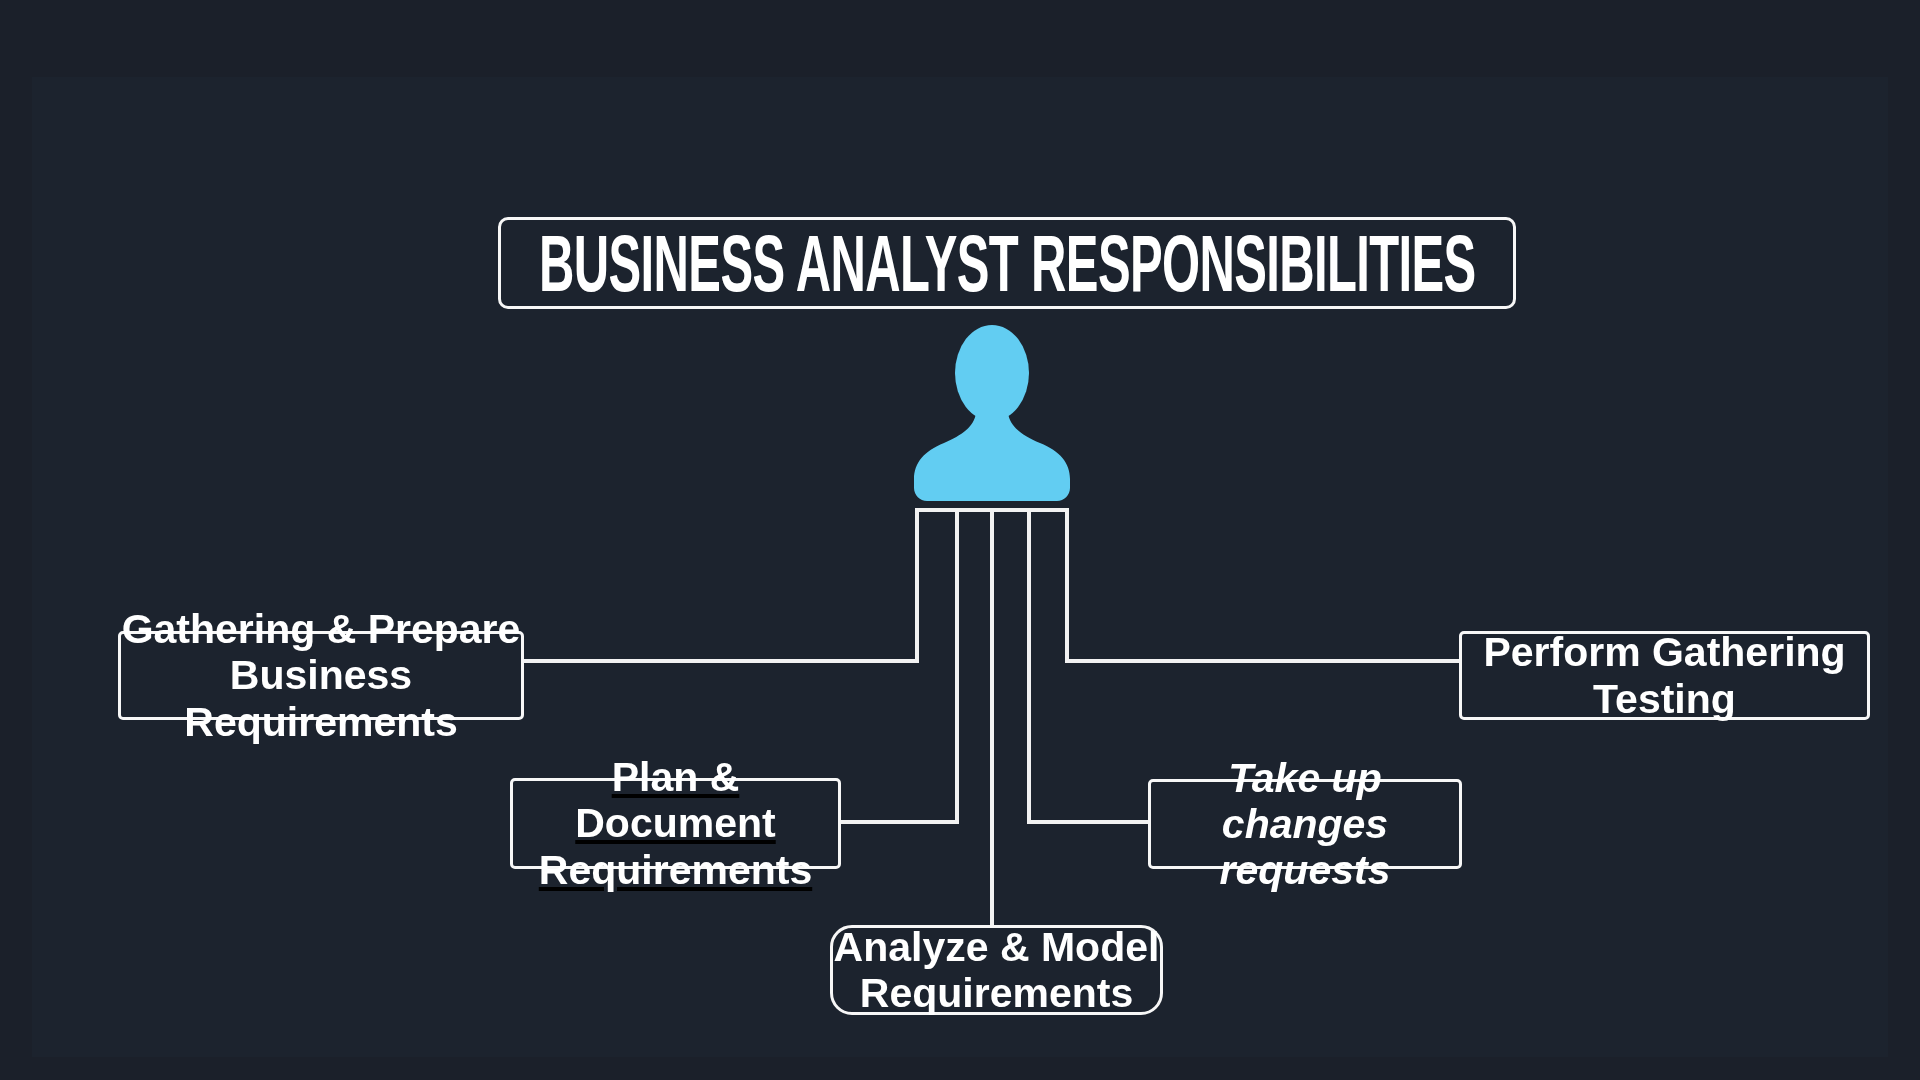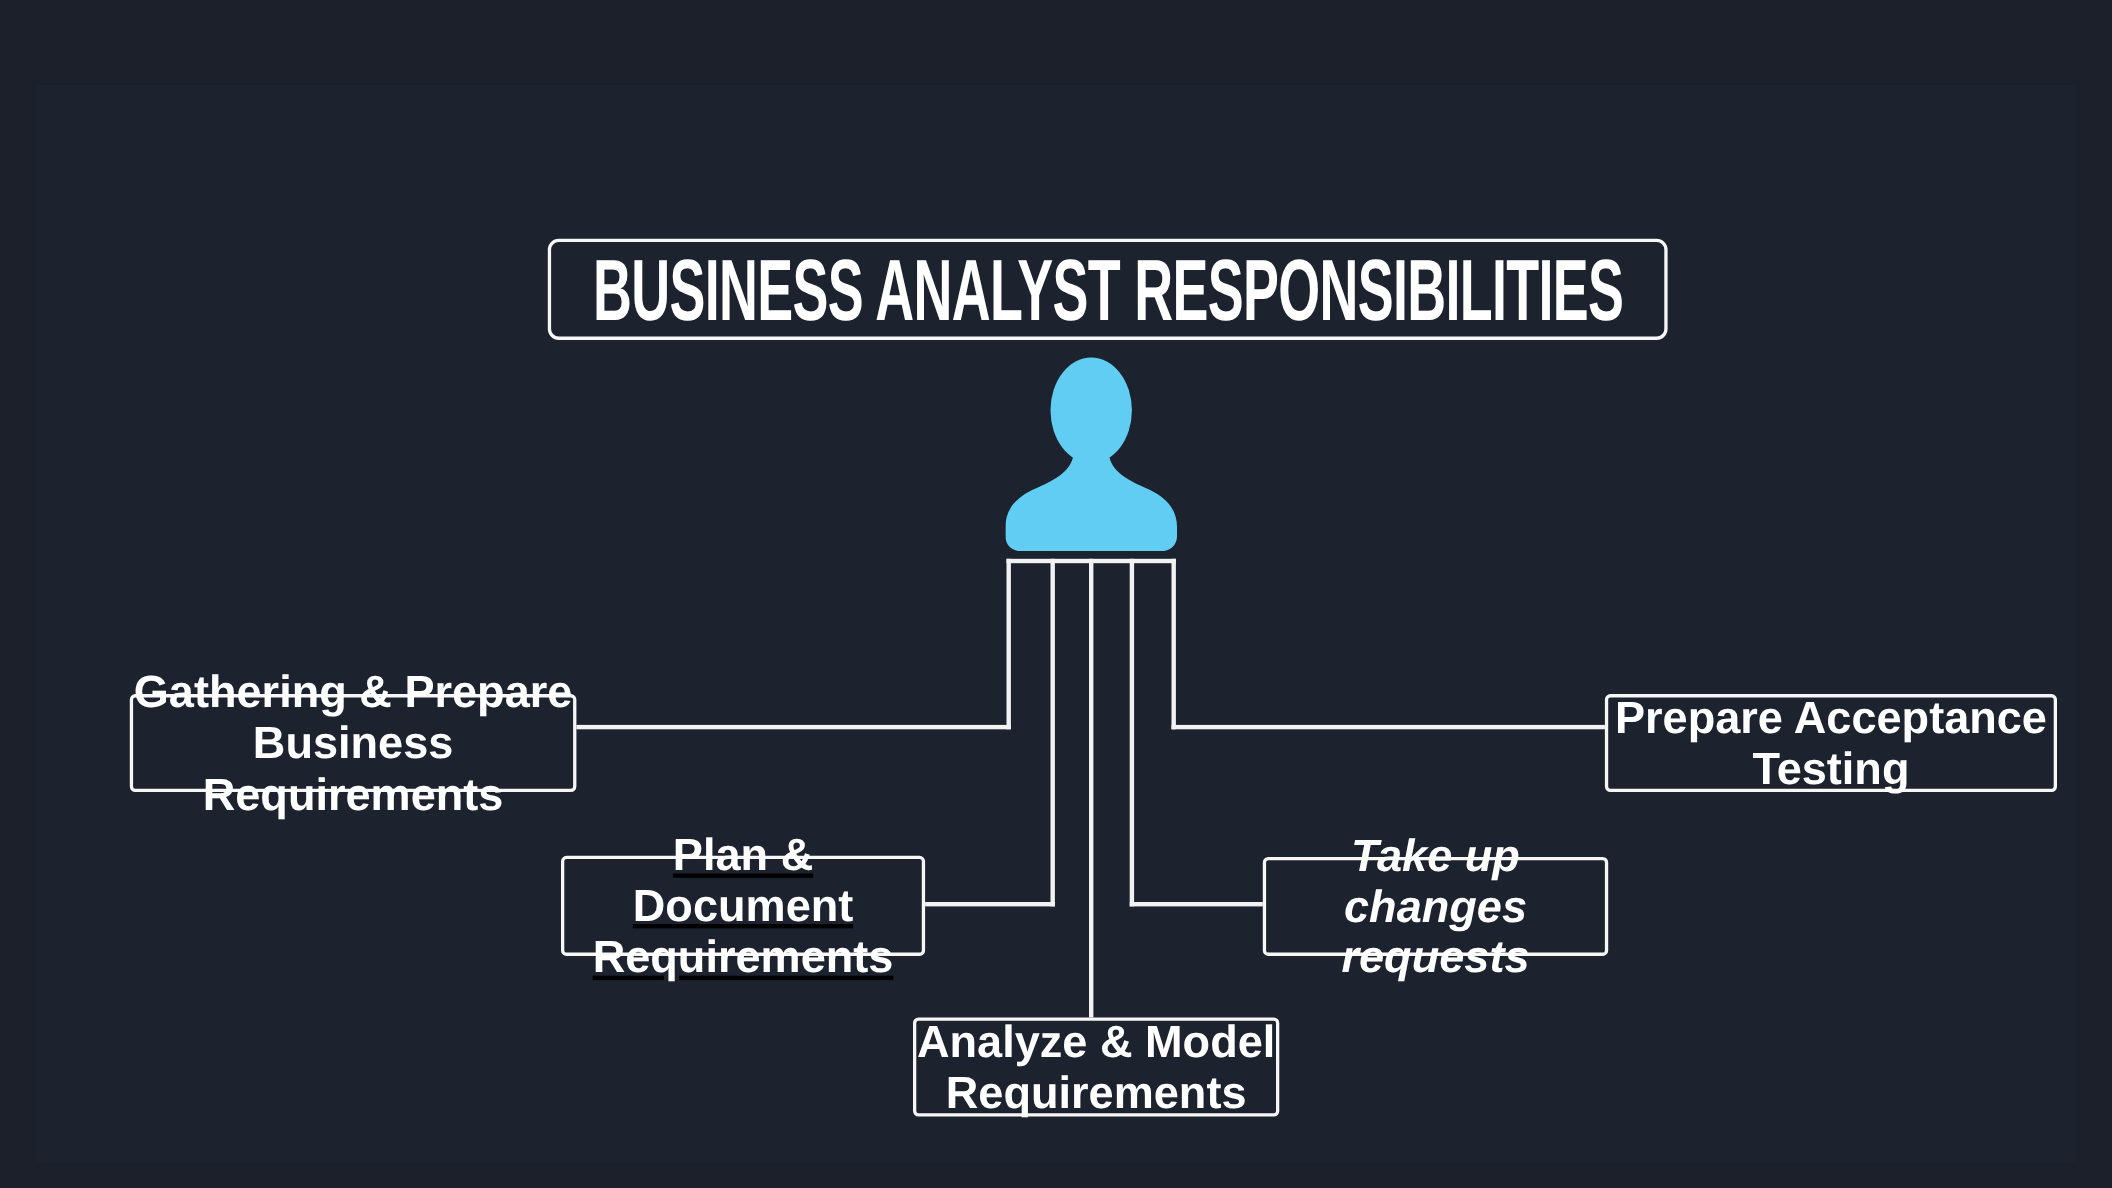--- a/index.html
+++ b/index.html
@@ -58,21 +58,21 @@
     position:absolute;border:3px solid var(--box-border);border-radius:5px;
     display:flex;align-items:center;justify-content:center;
     box-sizing:border-box;text-align:center;
   }
   .node .label{
     color:var(--text);font-weight:700;font-size:41px;line-height:1.13;
     white-space:pre-line;
   }
   .node-gathering {left:86px;  top:554px; width:406px; height:89px;}
   .node-plan      {left:478px; top:701px; width:331px; height:91px;text-decoration:underline;}
-  .node-analyze   {left:798px; top:848px; width:333px; height:90px;}
+  .node-analyze   {left:798px; top:848px; width:333px; height:90px;border-radius:22px;}
   .node-changes   {left:1116px;top:702px; width:314px; height:90px;font-style:italic;}
   .node-acceptance{left:1427px;top:554px; width:411px; height:89px;}
 </style>
 </head>
 <body>
 
 <div class="stage">
   <div class="canvas">
 
     <div class="title-box">
@@ -113,18 +113,18 @@
     </div>
     <div class="node node-analyze">
       <div class="label">Analyze &amp; Model
 Requirements</div>
     </div>
     <div class="node node-changes">
       <div class="label">Take up changes
 requests</div>
     </div>
     <div class="node node-acceptance">
-      <div class="label">Prepare Acceptance
+      <div class="label">Perform Gathering
 Testing</div>
     </div>
 
   </div>
 </div>
 
 </body></html>

